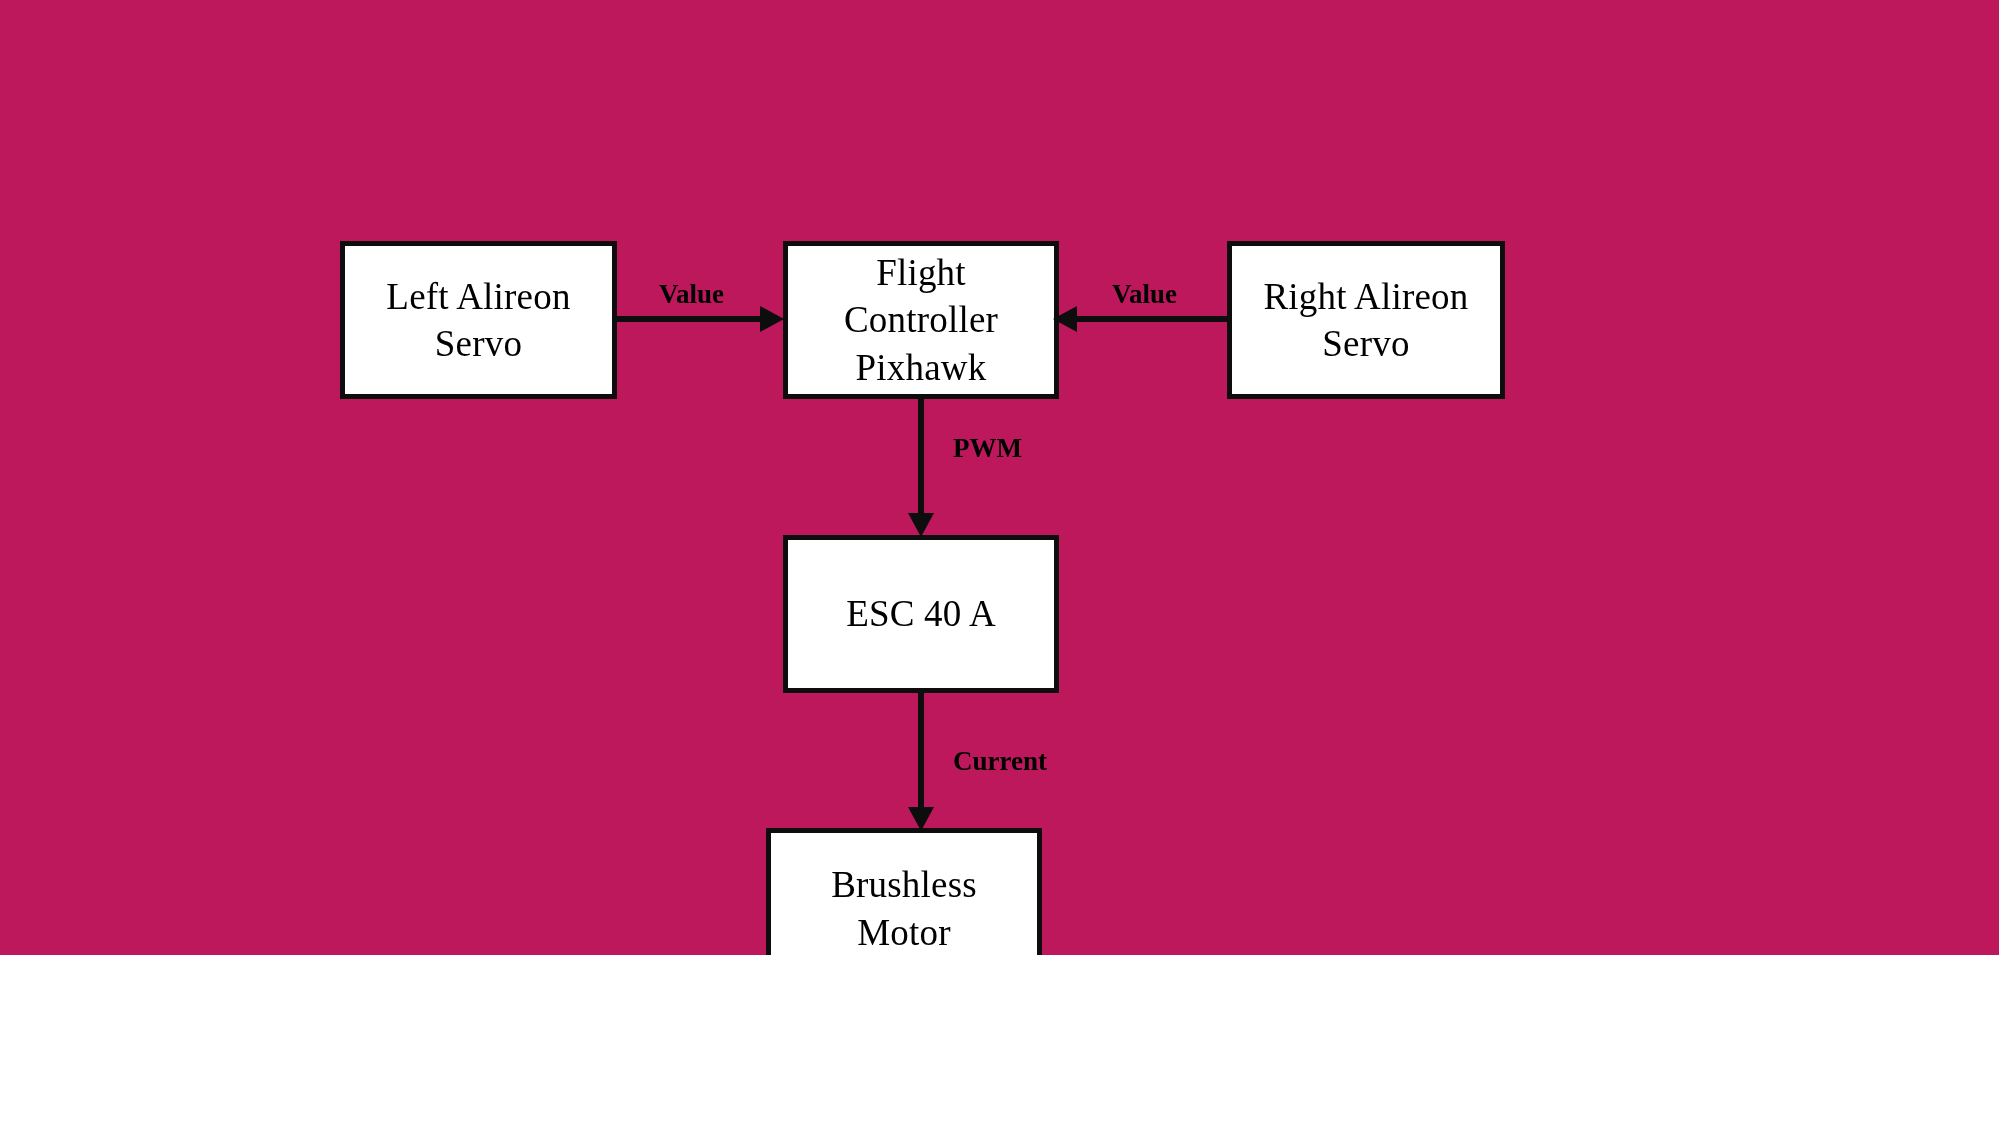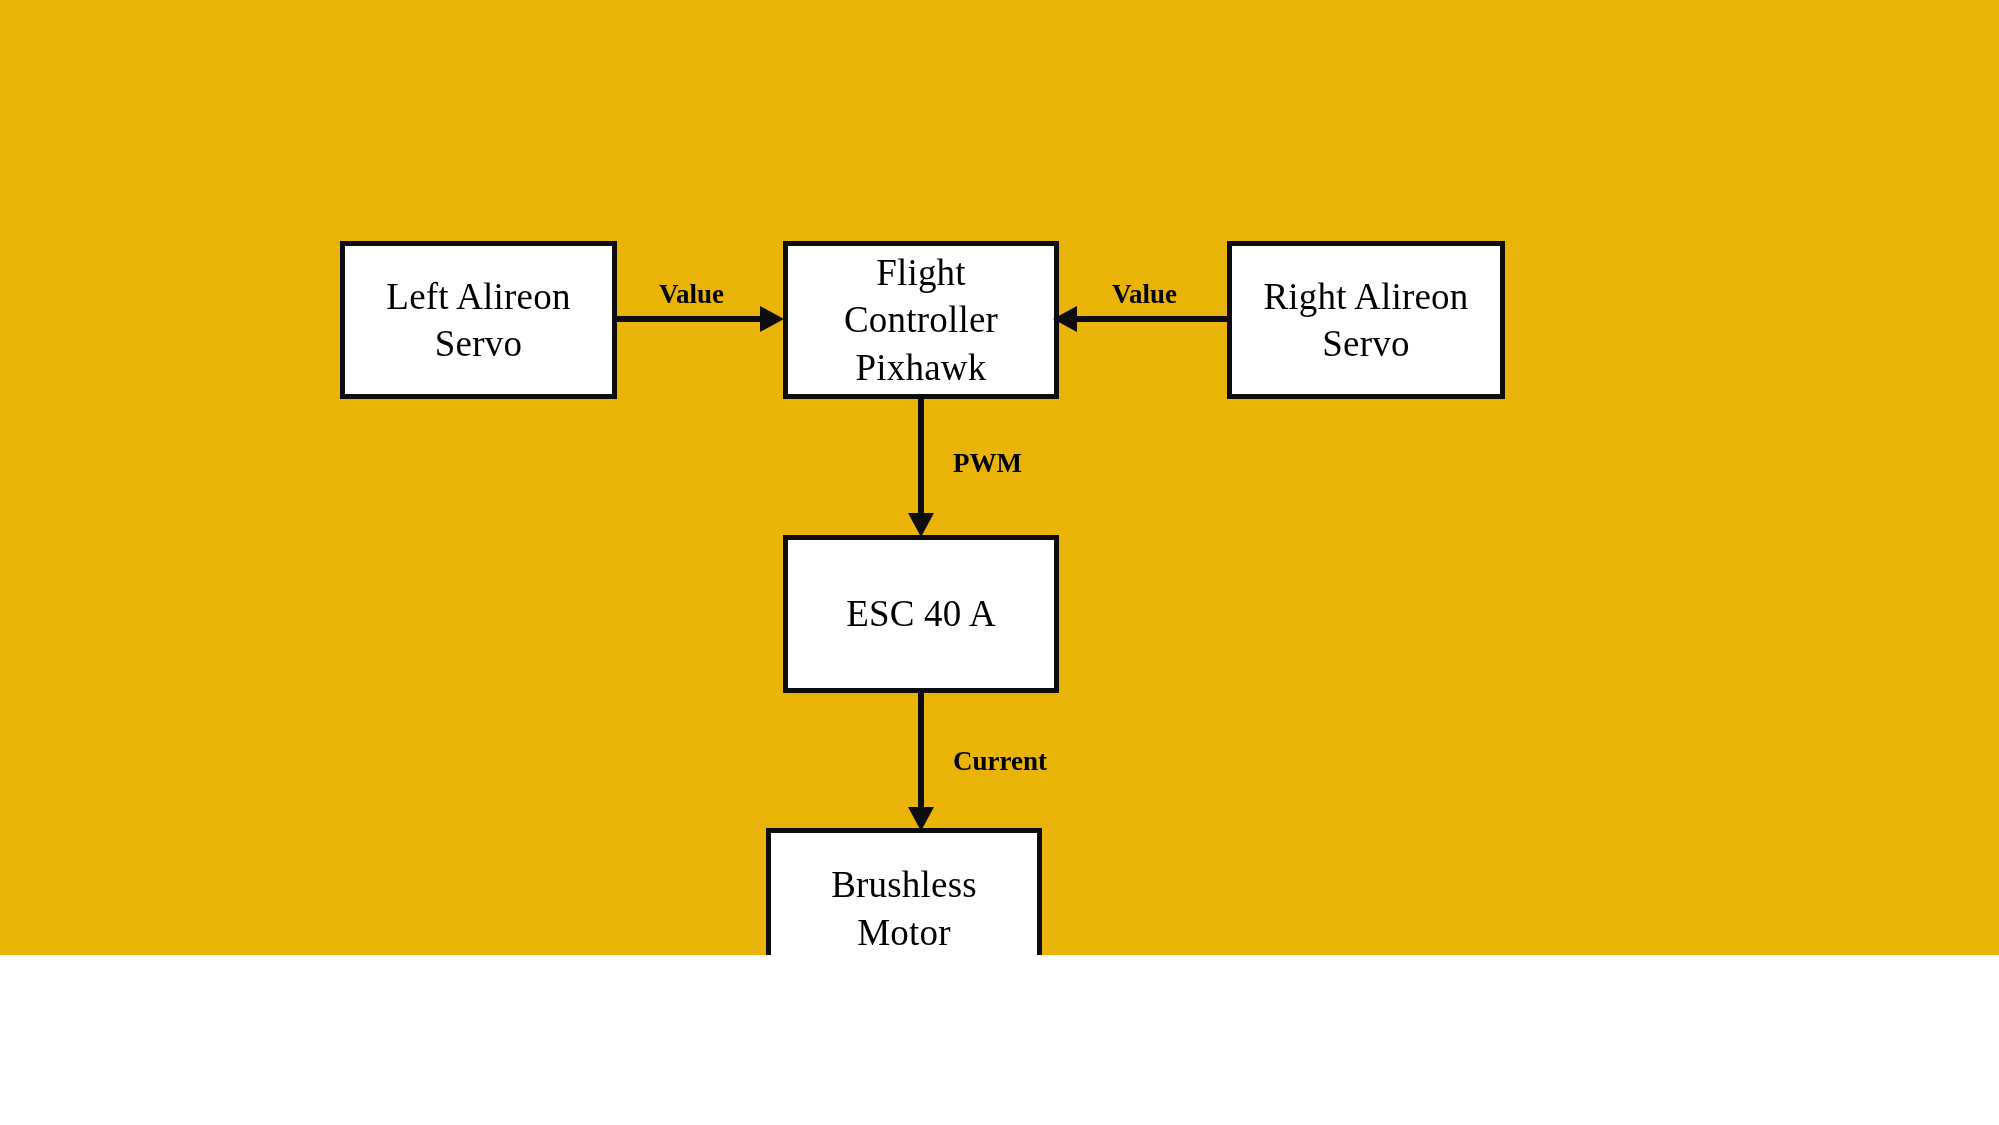--- a/index.html
+++ b/index.html
@@ -9,21 +9,21 @@
     background: #ffffff;
   }
   body {
     font-family: "Liberation Serif", "DejaVu Serif", serif;
     color: #000000;
   }
   #canvas {
     position: relative;
     width: 1999px;
     height: 955px;
-    background: #eab308;
+    background: #be185d;
     overflow: hidden;
   }
   .node {
     position: absolute;
     box-sizing: border-box;
     border: 5px solid #0d0d0d;
     background: #ffffff;
     display: flex;
     align-items: center;
     justify-content: center;
@@ -88,21 +88,21 @@
   .edge-label {
     position: absolute;
     font-size: 27px;
     color: #000000;
     white-space: nowrap;
     line-height: 1;
     font-weight: bold;
   }
   #edge-label-left-value  { left: 659px; top: 281px; }
   #edge-label-right-value { left: 1112px; top: 281px; }
-  #edge-label-pwm         { left: 953px; top: 450px; }
+  #edge-label-pwm         { left: 953px; top: 435px; }
   #edge-label-current     { left: 953px; top: 748px; }
 
   
   #page-bottom-rule {
     position: absolute;
     left: 0;
     top: 1117px;
     width: 1999px;
     height: 3px;
     background: #1a1a1a;

